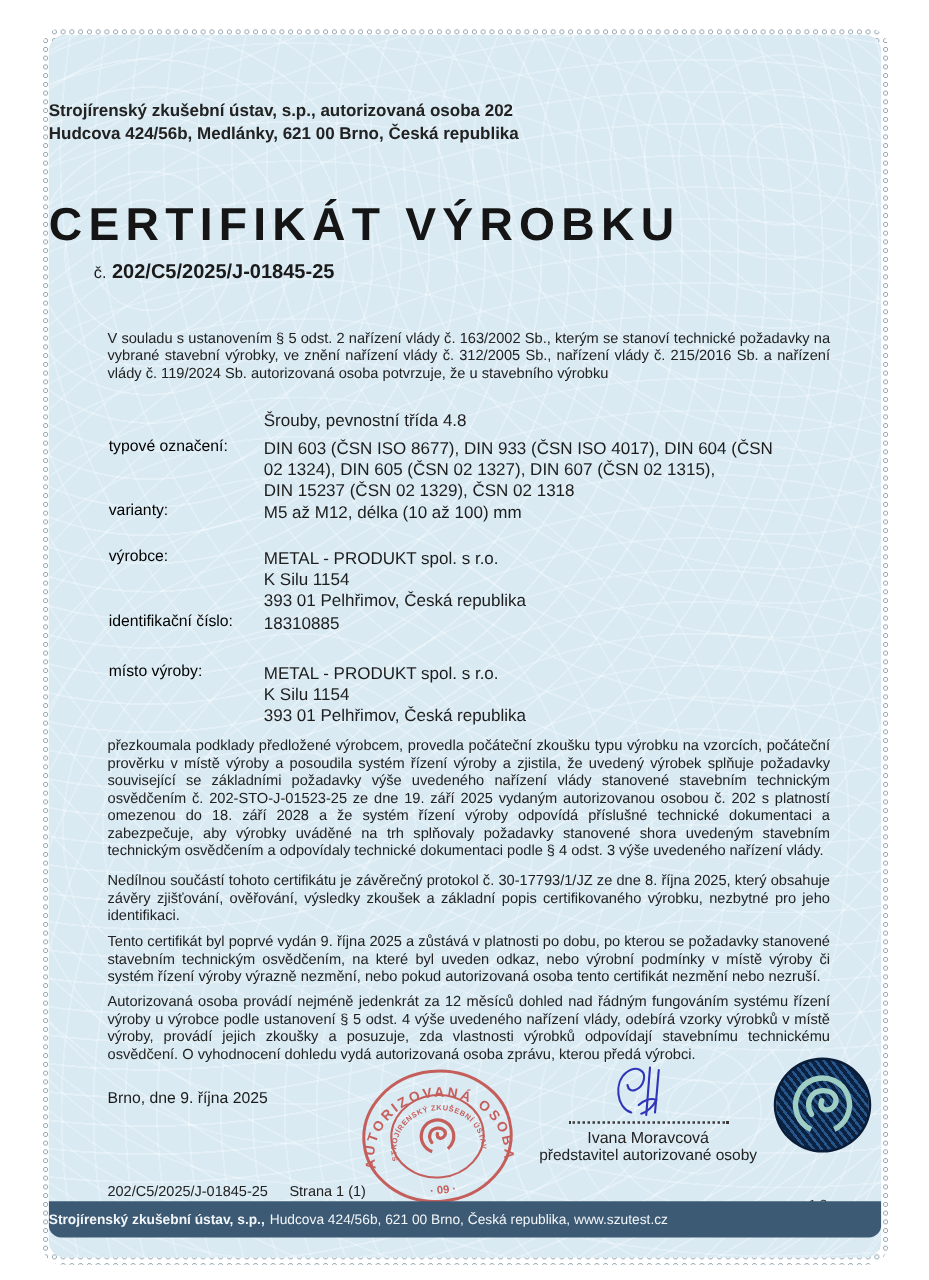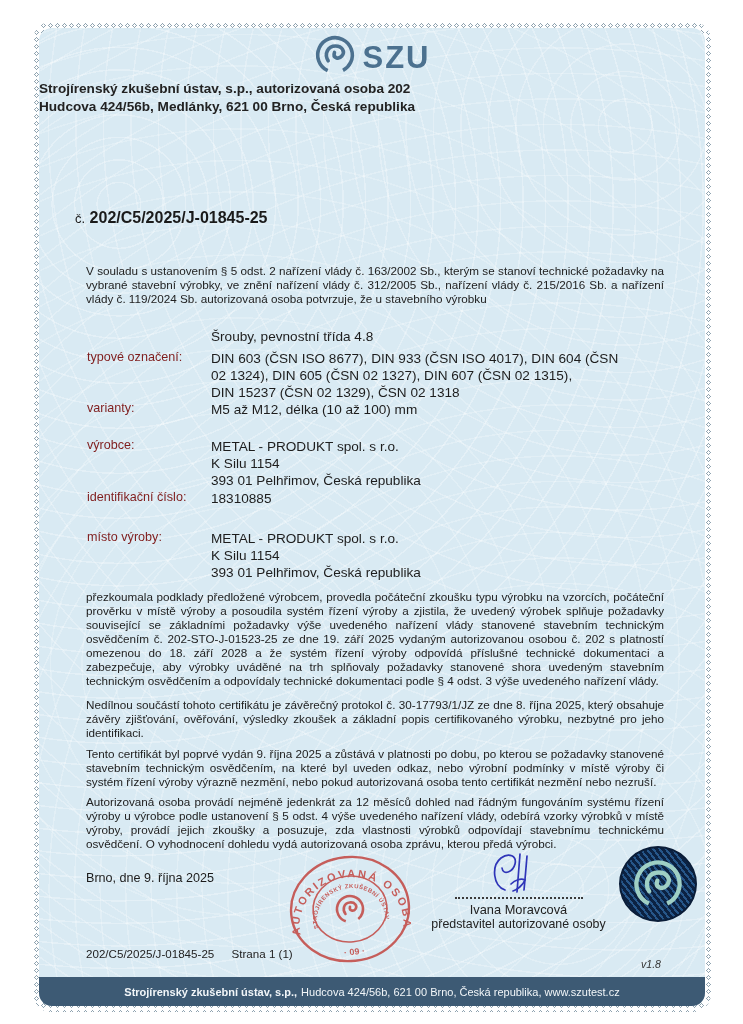--- a/index.html
+++ b/index.html
@@ -42,21 +42,21 @@
   .cert-no { top:181px; font-size:16px; font-weight:700; color:#1a1a1a;margin-left:36px; }
   .cert-no .prefix { font-weight:400; font-size:13px; }
 
   .para { left:47px; width:578px; font-size:11.7px; line-height:14px; text-align:justify; color:#222; }
   .p-intro { top:236px; }
   .p-assess { top:562px; }
   .p-proto  { top:670px; }
   .p-valid  { top:719px; }
   .p-surv   { top:767px; }
 
-  .flabel { left:48px; font-size:12.6px; color:#7f1d1d; }
+  .flabel { left:48px; font-size:12.6px; color:#000000; }
   .fvalue { left:172px; width:460px; font-size:13.6px; line-height:17px; color:#1d1d1d; white-space:pre-line; }
   .t-name { top:300px; } .t-type { top:322px; } .t-var { top:373px; }
   .t-man  { top:410px; } .t-id  { top:462px; } .t-site { top:502px; }
 
   .date-line { left:47px; top:843px; font-size:12.6px; }
 
   .stamp { left:247px; top:826px; width:128px; height:112px; }
 
   .sig-block { left:377px; top:822px; width:205px; text-align:center; }
   .sig-scribble { display:block; margin:0 auto; }
@@ -65,47 +65,39 @@
   .sig-role { font-size:12.4px; color:#222; }
 
   .seal { left:580px; top:818px; width:78px; height:76px; border-radius:50%;
           background: repeating-linear-gradient(52deg, #0c2242 0 3px, #265689 3px 5px);
           border:2px solid #0a1d38; display:flex; align-items:center; justify-content:center; }
 
   .doc-line { left:47px; top:919px; font-size:11.6px; color:#222; }
   .doc-line .gap { display:inline-block; width:14px; }
   .version { right:44px; top:930px; font-size:10.6px; font-style:italic; color:#333; }
 
-  .footer-bar { left:0; right:0; bottom:0; height:29px; background:#3d5a74;
-                border-radius:0 0 10px 10px; display:flex; align-items:center; justify-content:center;
+  .footer-bar { left:0; right:0; bottom:16px; height:29px; background:#3d5a74;
+                border-radius:0 0 10px 10px; display:flex; align-items:center; justify-content:flex-start;
                 color:#f2f6f9; font-size:11px; }
   .footer-bar b { font-weight:700; margin-right:4px; }
 </style>
 </head>
 <body>
 
 <div class="page">
   <div class="cert-border">
     <div class="cert">
 
-      <div class="abs logo-row">
-        <span>
-          <svg width="42" height="42" viewBox="0 0 40 40">
-            <circle cx="20" cy="20" r="16.5" fill="none" stroke="#4c718f" stroke-width="3.4" stroke-dasharray="88 16" transform="rotate(115 20 20)"></circle>
-            <path d="M13.5,25.5 C9.5,19 13,11.5 20.5,11.5 C27,11.5 30,17 26.5,21 C23.5,24.5 17.5,23 19.5,17.5" fill="none" stroke="#4c718f" stroke-width="3.4" stroke-linecap="round"></path>
-          </svg>
-        </span>
-        <span class="brand">SZU</span>
-      </div>
 
       <div class="abs center hdr">
         <div>Strojírenský zkušební ústav, s.p., autorizovaná osoba 202</div>
         <div>Hudcova 424/56b, Medlánky, 621 00 Brno, Česká republika</div>
       </div>
 
+      <div class="abs center title">CERTIFIKÁT VÝROBKU</div>
       <div class="abs center cert-no">
         <span class="prefix">č.</span>
         <span>202/C5/2025/J-01845-25</span>
       </div>
 
       <div class="abs para p-intro">V souladu s ustanovením § 5 odst. 2 nařízení vlády č. 163/2002 Sb., kterým se stanoví technické požadavky na vybrané stavební výrobky, ve znění nařízení vlády č. 312/2005 Sb., nařízení vlády č. 215/2016 Sb. a nařízení vlády č. 119/2024 Sb. autorizovaná osoba potvrzuje, že u stavebního výrobku</div>
 
       <div class="abs fvalue t-name">Šrouby, pevnostní třída 4.8</div>
 
       <div class="abs flabel t-type">typové označení:</div>

